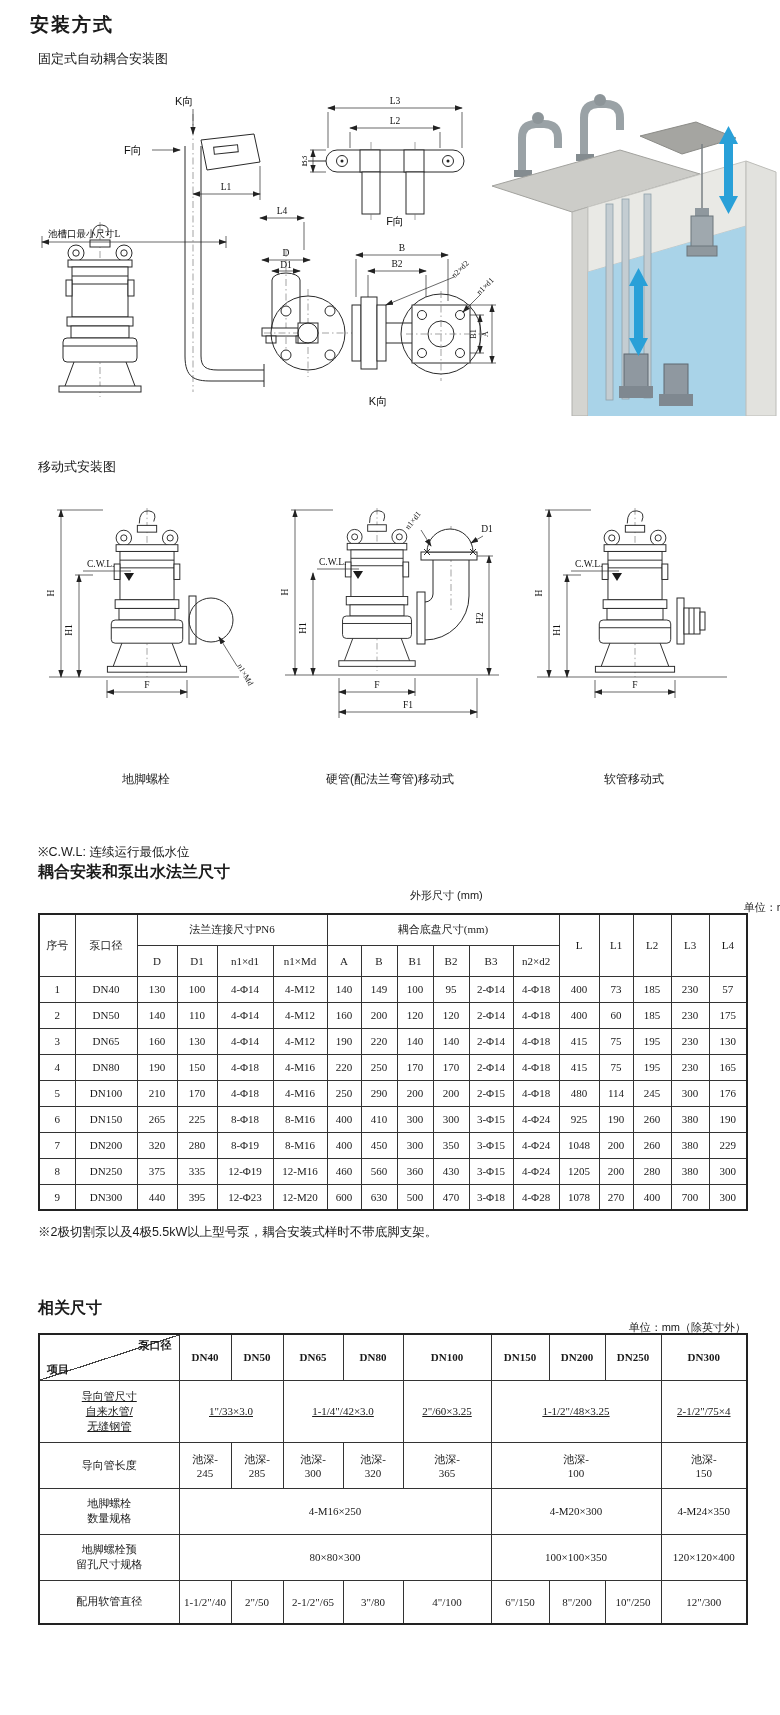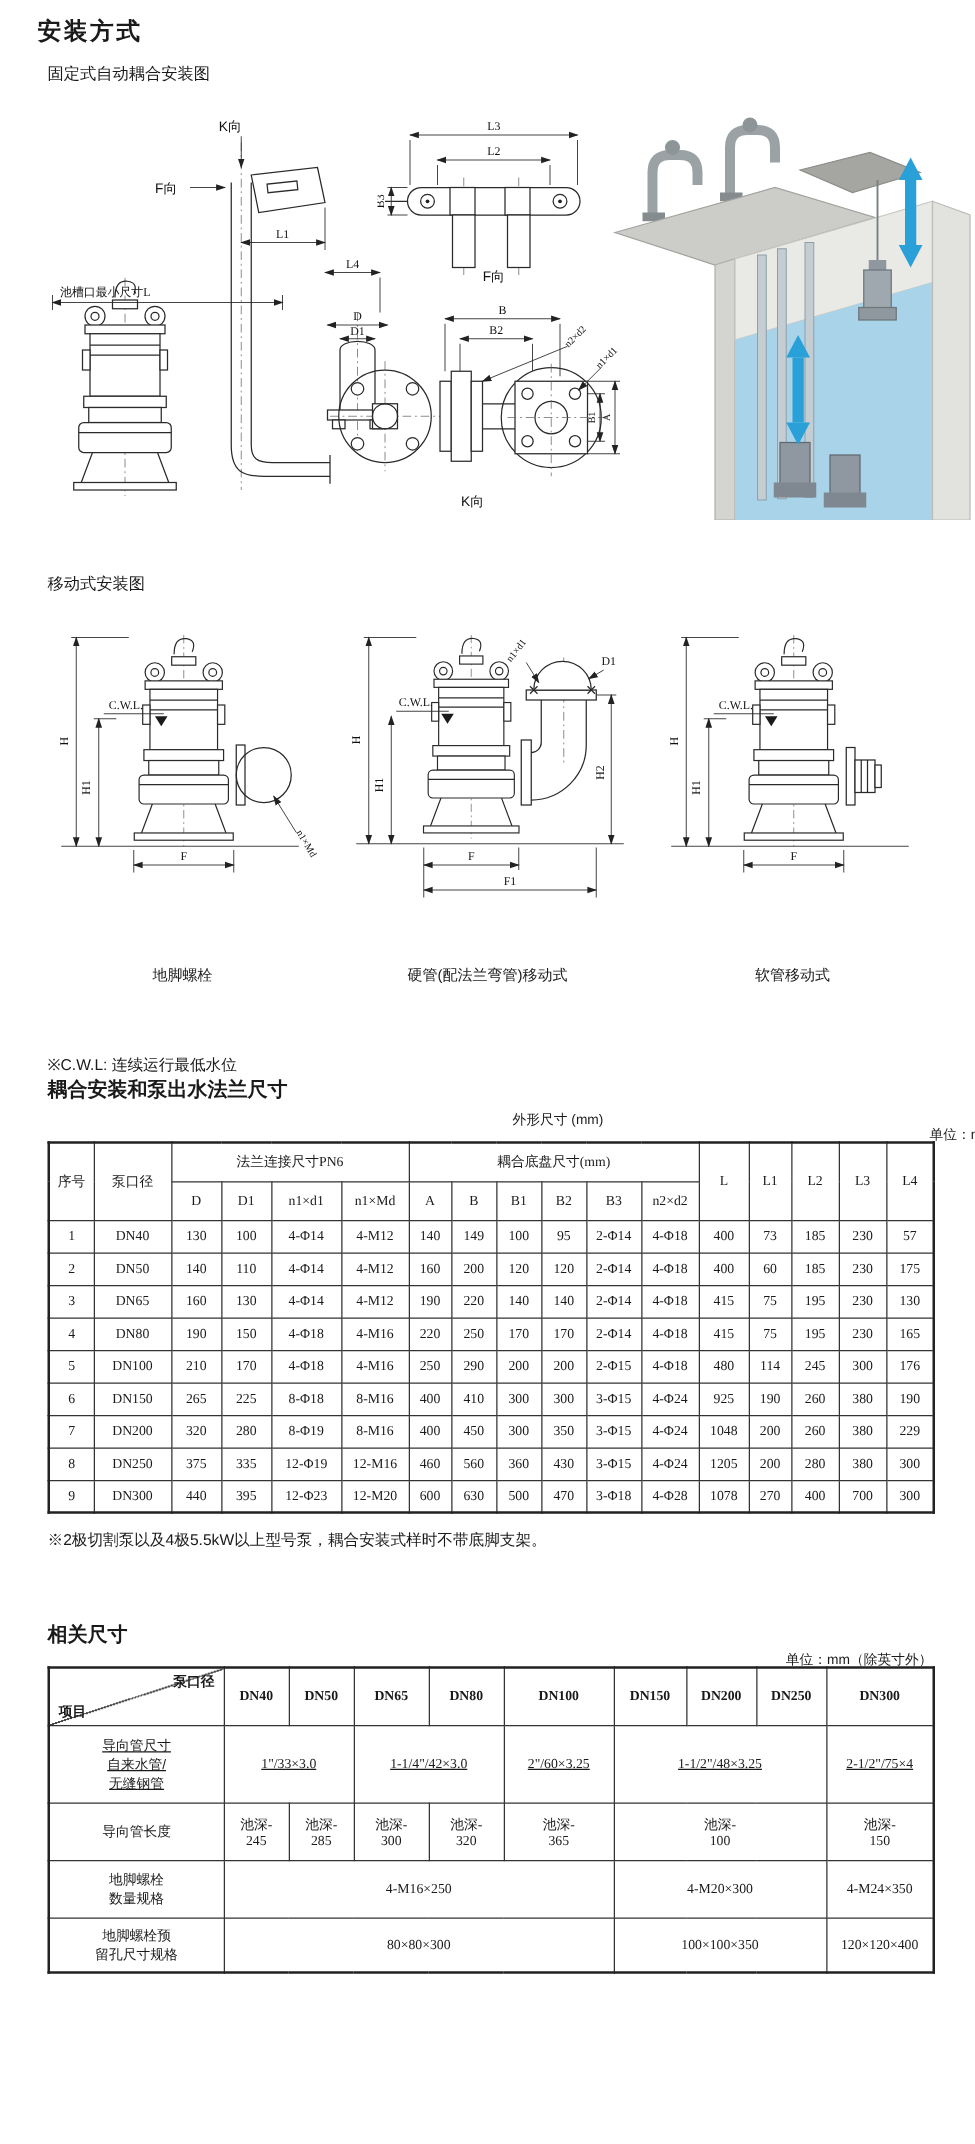--- a/index.html
+++ b/index.html
@@ -637,17 +637,29 @@
             <td colspan="3">4-M20×300</td>
             <td colspan="1">4-M24×350</td>
           </tr>
           <tr>
             <td class="t2-label">地脚螺栓预
 留孔尺寸规格</td>
             <td colspan="5">80×80×300</td>
             <td colspan="3">100×100×350</td>
             <td colspan="1">120×120×400</td>
           </tr>
+          <tr>
+            <td class="t2-label">配用软管直径</td>
+            <td colspan="1">1-1/2"/40</td>
+            <td colspan="1">2"/50</td>
+            <td colspan="1">2-1/2"/65</td>
+            <td colspan="1">3"/80</td>
+            <td colspan="1">4"/100</td>
+            <td colspan="1">6"/150</td>
+            <td colspan="1">8"/200</td>
+            <td colspan="1">10"/250</td>
+            <td colspan="1">12"/300</td>
+          </tr>
         </tbody>
     </table>
   </div>
 
 </div>
 
 </body></html>

